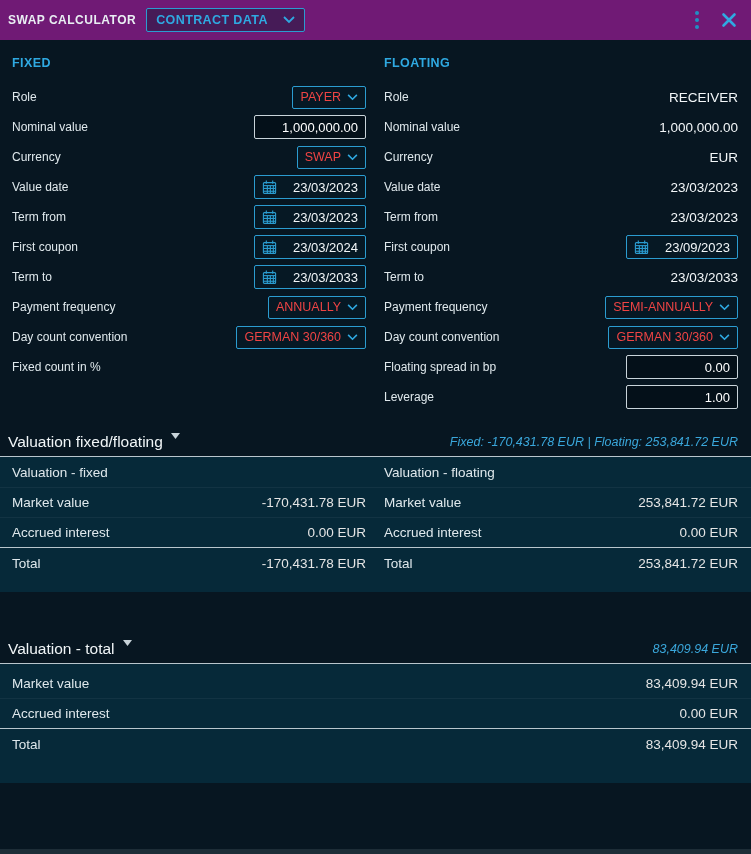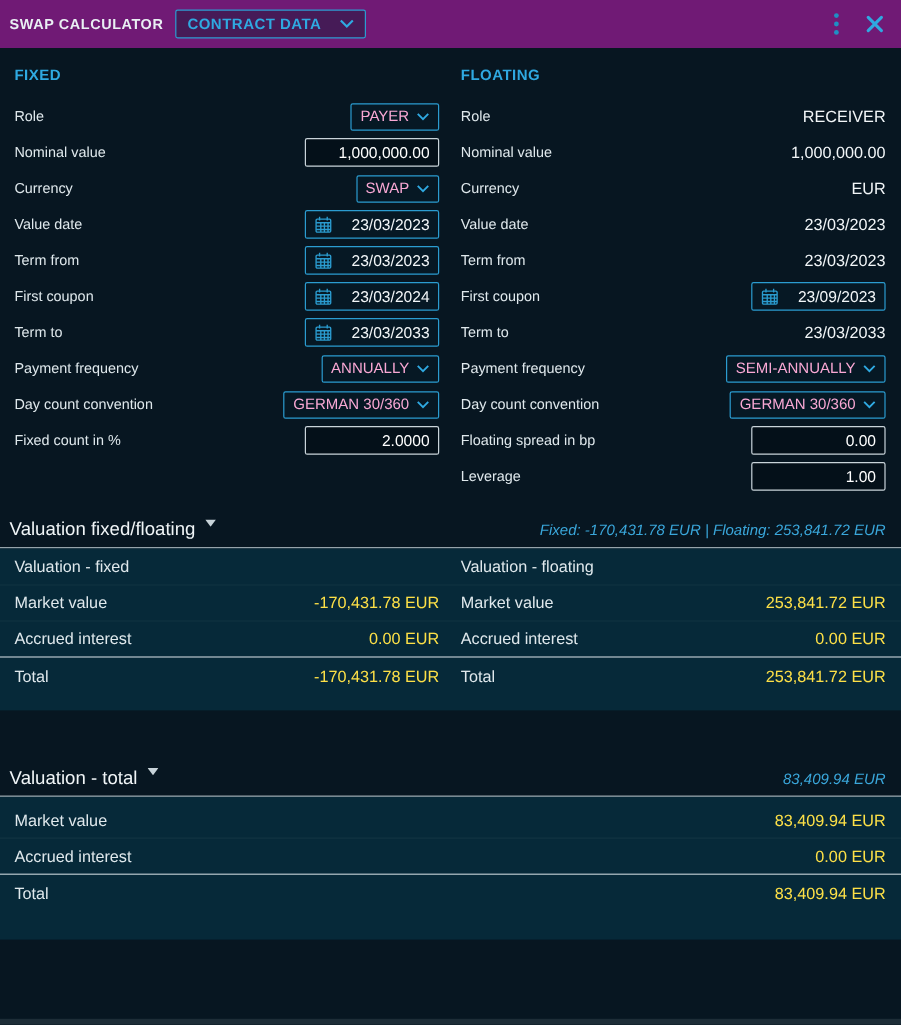--- a/index.html
+++ b/index.html
@@ -43,21 +43,21 @@
     color: #2fa9e1; font-size: 12.5px; font-weight: bold; letter-spacing: .4px;
     height: 22px; margin-bottom: 4px;
   }
   .row { height: 30px; display: flex; align-items: center; justify-content: space-between; }
   .lbl { font-size: 12px; color: #dfe8ec; }
   .static-val { font-size: 13.5px; color: #f2f6f8; }
   .select {
     display: inline-flex; align-items: center; gap: 6px;
     border: 1px solid #2b9cd0; border-radius: 2px;
     height: 23px; padding: 0 7px;
-    color: #f9a8d4; font-size: 12.5px; cursor: pointer;
+    color: #ef4444; font-size: 12.5px; cursor: pointer;
     background: rgba(7,30,43,.35);
   }
   .datebox {
     display: inline-flex; align-items: center; gap: 6px;
     border: 1px solid #2b9cd0; border-radius: 2px;
     width: 112px; height: 24px; padding: 0 7px;
     color: #2b9cd0; cursor: pointer; background: rgba(7,30,43,.35);
   }
   .date-val { flex: 1; text-align: right; color: #f2f6f8; font-size: 13px; }
   .numinput {
@@ -82,21 +82,21 @@
   .panel { background: #062939; padding-bottom: 14px; }
   .band {
     display: grid; grid-template-columns: 1fr 1fr; column-gap: 18px;
     padding: 0 13px 0 12px; height: 30px; align-items: center;
     border-top: 1px solid rgba(255,255,255,0.05);
   }
   .band:first-child { border-top: none; }
   .band.single { grid-template-columns: 1fr; }
   .cell { display: flex; justify-content: space-between; align-items: center; }
   .v-label { font-size: 13.5px; color: #dfe8ec; }
-  .v-value { font-size: 13.5px; color: #fde047; text-align: center; }
+  .v-value { font-size: 13.5px; color: #e5e5e5; text-align: center; }
   .total-sep { height: 1px; background: #b9c6cd; }
   .bottom-strip {
     position: absolute; left: 0; bottom: 0;
     width: 100%; height: 5px; background: #1d2d37;
   }
   .chev, .cal, .caret, .xmark { flex-shrink: 0; }
 </style>
 </head>
 <body>
 
@@ -239,21 +239,20 @@
       <div class="select">
         <span>GERMAN 30/360</span>
         <svg class="chev" width="11" height="7" viewBox="0 0 12 8">
             <path d="M1 1l5 5 5-5" fill="none" stroke="#2fa9e1" stroke-width="1.8"></path>
           </svg>
       </div>
     </div>
 
     <div class="row">
       <span class="lbl">Fixed count in %</span>
-      <input class="numinput" value="2.0000" style="">
     </div>
   </div>
 
   <div>
     <div class="col-head">FLOATING</div>
 
     <div class="row">
       <span class="lbl">Role</span>
       <span class="static-val">RECEIVER</span>
     </div>

